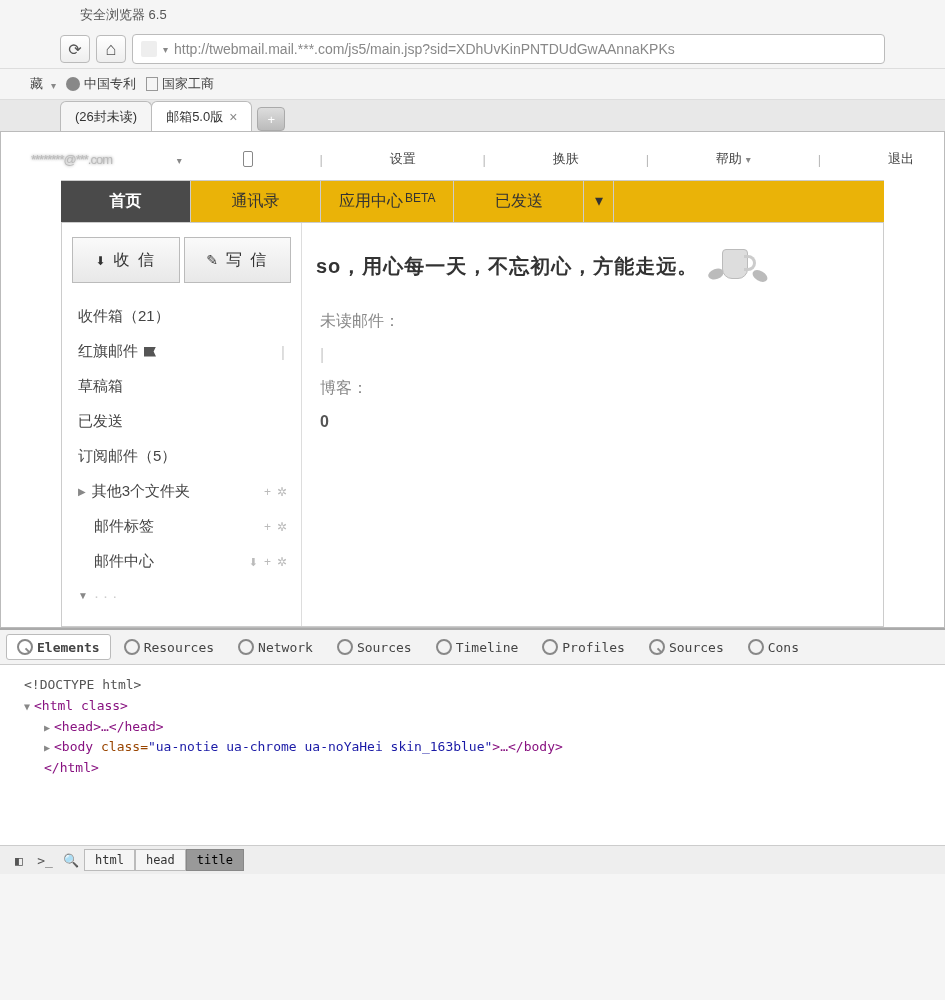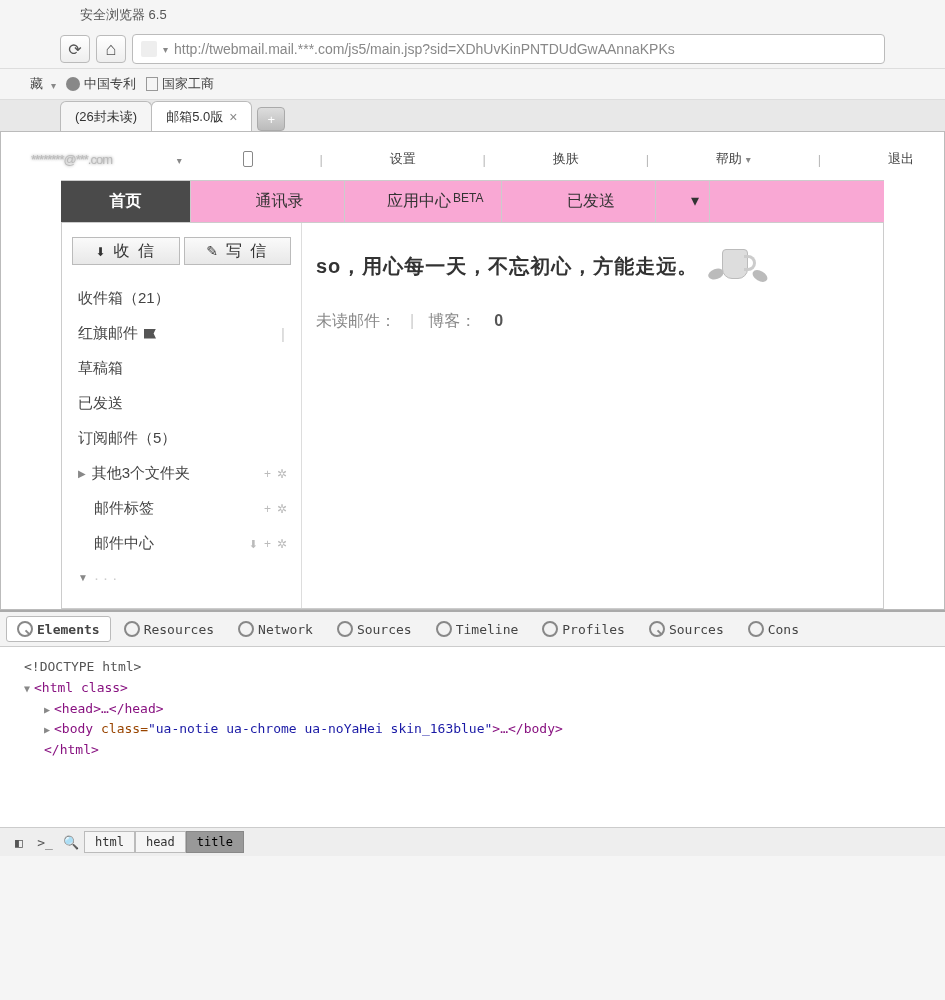--- a/index.html
+++ b/index.html
@@ -24,46 +24,46 @@
 .new-tab { width: 28px; height: 24px; margin-left: 6px; border: 1px solid #aaa; border-radius: 4px; background: linear-gradient(#ddd,#bbb); display: flex; align-items: center; justify-content: center; color: #fff; cursor: pointer; }
 
 
 .mail-shell { background: #fff; border: 1px solid #bbb; border-top: none; margin: 0; }
 .mail-header { display: flex; justify-content: space-between; align-items: center; padding: 18px 30px 12px; gap: 4px; color: #444; }
 .mail-header .sep { color: #bbb; margin: 0 6px; }
 .mail-header .link { cursor: pointer; }
 .blur { color: #bbb; letter-spacing: -1px; text-shadow: 0 0 3px #999; }
 .phone-icon { display:inline-block; width:10px; height:16px; border:1px solid #888; border-radius:2px; }
 
-.nav-tabs { display: flex; border-top: 1px solid #ccc; border-bottom: 1px solid #ccc; background: #f9a8d4; margin: 0 60px 0 60px; gap: 24px; }
+.nav-tabs { display: flex; border-top: 1px solid #ccc; border-bottom: 1px solid #ccc; background: #eab308; margin: 0 60px 0 60px; }
 .nav-tab { flex: 0 0 auto; min-width: 130px; text-align: center; padding: 10px 18px; border-right: 1px solid #ccc; cursor: pointer; font-size: 16px; }
 .nav-tab.active { background: #4a4a4a; color: #fff; font-weight: bold; }
 .nav-tab .beta { font-size: 12px; vertical-align: top; margin-left: 2px; }
 .nav-tab.dd { min-width: 30px; padding: 10px 8px; }
 
 .mail-body { display: flex; margin: 0 60px 0 60px; border-left: 1px solid #ccc; border-right: 1px solid #ccc; border-bottom: 1px solid #ccc; min-height: 340px; }
 .sidebar { width: 240px; border-right: 1px solid #ddd; padding: 14px 10px; }
 .action-btns { display: flex; gap: 4px; margin-bottom: 16px; }
-.action-btn { flex: 1; height: 28px; border: 1px solid #bbb; background: linear-gradient(#fafafa,#e8e8e8); display: flex; align-items: center; justify-content: center; gap: 6px; font-size: 16px; cursor: pointer; letter-spacing: 2px; }
+.action-btn { flex: 1; height: 46px; border: 1px solid #bbb; background: linear-gradient(#fafafa,#e8e8e8); display: flex; align-items: center; justify-content: center; gap: 6px; font-size: 16px; cursor: pointer; letter-spacing: 2px; }
 .folder { padding: 8px 6px; font-size: 15px; color: #444; cursor: pointer; display: flex; align-items: center; gap: 6px; position: relative; }
 .folder.bold { font-weight: normal; }
 .folder .extras { position: absolute; right: 4px; color: #bbb; font-size: 12px; display: flex; gap: 6px; }
 .caret { color: #888; font-size: 10px; }
 .flag-icon { width: 12px; height: 10px; background: #555; display: inline-block; clip-path: polygon(0 0, 100% 0, 80% 50%, 100% 100%, 0 100%); }
 
 .content { flex: 1; padding: 20px 14px; }
 .motto-row { display: flex; align-items: center; gap: 10px; }
 .motto { font-size: 20px; font-weight: bold; letter-spacing: 1px; }
 .cup { width: 60px; height: 46px; position: relative; }
 .cup-body { position:absolute; left:14px; top:6px; width:26px; height:30px; background:#ddd; border-radius:4px 4px 10px 10px; border:1px solid #bbb; }
 .cup-handle { position:absolute; left:36px; top:12px; width:12px; height:16px; border:3px solid #ccc; border-left:none; border-radius:0 10px 10px 0; }
 .leaf { position:absolute; width:16px; height:10px; background:#bbb; border-radius:50%; }
 .leaf.l1 { left:0; top:26px; transform:rotate(-20deg); }
 .leaf.l2 { right:0; top:28px; transform:rotate(30deg); }
-.summary { margin-top: 22px; font-size: 16px; color: #555; display: flex; gap: 14px; align-items: baseline; }
+.summary { margin-top: 22px; font-size: 16px; color: #555; display: flex; gap: 14px; align-items: baseline; flex-direction: column; }
 .summary .lab { color: #888; }
 .summary .sepv { color: #ccc; }
 .summary .num { font-weight: bold; margin: 0 4px; }
 
 
 .devtools { border-top: 2px solid #aaa; background: #f3f3f3; font-family: Consolas, monospace; font-size: 13px; }
 .dt-tabs { display: flex; align-items: center; gap: 2px; padding: 4px 6px; border-bottom: 1px solid #ccc; }
 .dt-tab { display: flex; align-items: center; gap: 4px; padding: 4px 10px; border: 1px solid transparent; border-radius: 3px; cursor: pointer; color: #444; }
 .dt-tab.active { background: #fff; border-color: #bbb; font-weight: bold; }
 .dt-icon { width:16px; height:16px; border-radius:50%; border:2px solid #888; display:inline-block; }

